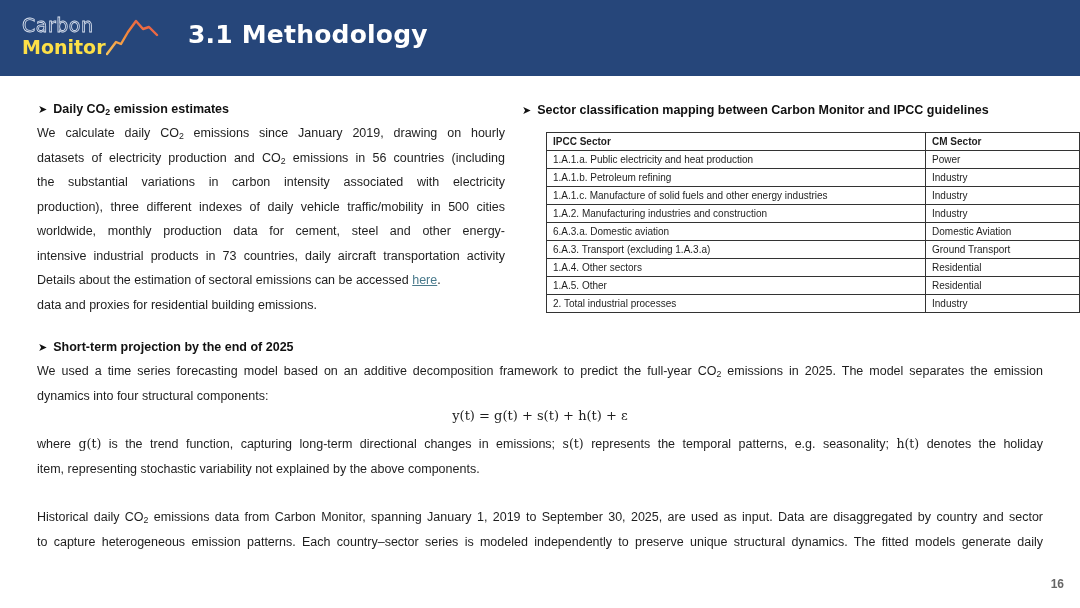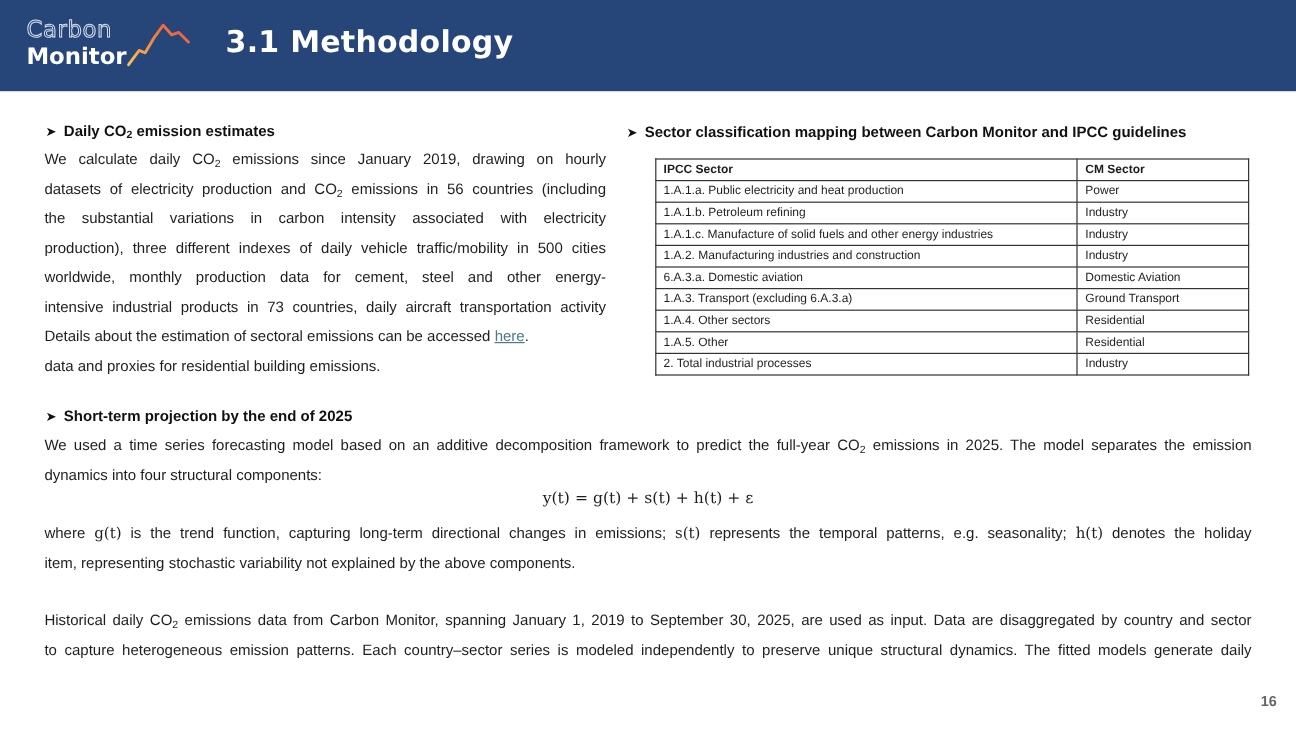--- a/index.html
+++ b/index.html
@@ -12,21 +12,21 @@
     }
     .logo { position: absolute; left: 22px; top: 14px; width: 140px; height: 46px; }
     .logo-carbon {
       position: absolute; left: 0; top: 0;
       font-size: 19px; font-weight: 400; letter-spacing: 0.5px;
       color: transparent; -webkit-text-stroke: 0.8px #d8e0ee;
       font-family: "DejaVu Sans", sans-serif;
     }
     .logo-monitor {
       position: absolute; left: 0; top: 22px;
-      font-size: 19px; font-weight: 700; color: #ffffff;
+      font-size: 19px; font-weight: 700; color: #fde047;
       font-family: "DejaVu Sans", sans-serif;
     }
     .logo-spark { position: absolute; left: 84px; top: 2px; width: 56px; height: 40px; }
     .page-title {
       position: absolute; left: 188px; top: 20px;
       font-size: 25px; font-weight: 700; color: #ffffff;
       font-family: "DejaVu Sans", sans-serif; letter-spacing: 0.2px;
     }
 
     .section-heading {
@@ -38,21 +38,21 @@
 
     .para {
       position: absolute; font-size: 12.5px; line-height: 24.5px; color: #1e1e1e;
       text-align: justify; text-align-last: left;
     }
     .para .line { display: block; text-align: justify; text-align-last: justify; white-space: nowrap; }
     .para .line.last { text-align-last: left; }
     .link { color: #4a7a8c; text-decoration: underline; }
 
     .table {
-      position: absolute; left: 546px; top: 132px; width: 495px;
+      position: absolute; left: 546px; top: 132px; width: 534px;
       border-collapse: collapse; font-size: 10px; color: #1e1e1e;
     }
     .table td, .table th {
       border: 1px solid #333; height: 18px; padding: 0 6px; text-align: left;
       vertical-align: middle; white-space: nowrap;
     }
     .table th { font-weight: 700; }
     .table .c1 { width: 352px; }
     .table .c2 { width: 143px; }
 
@@ -128,21 +128,21 @@
       </tr>
     <tr>
         <td>1.A.2. Manufacturing industries and construction</td>
         <td>Industry</td>
       </tr>
     <tr>
         <td>6.A.3.a. Domestic aviation</td>
         <td>Domestic Aviation</td>
       </tr>
     <tr>
-        <td>1.A.3. Transport (excluding 6.A.3.a)</td>
+        <td>6.A.3. Transport (excluding 1.A.3.a)</td>
         <td>Ground Transport</td>
       </tr>
     <tr>
         <td>1.A.4. Other sectors</td>
         <td>Residential</td>
       </tr>
     <tr>
         <td>1.A.5. Other</td>
         <td>Residential</td>
       </tr>

